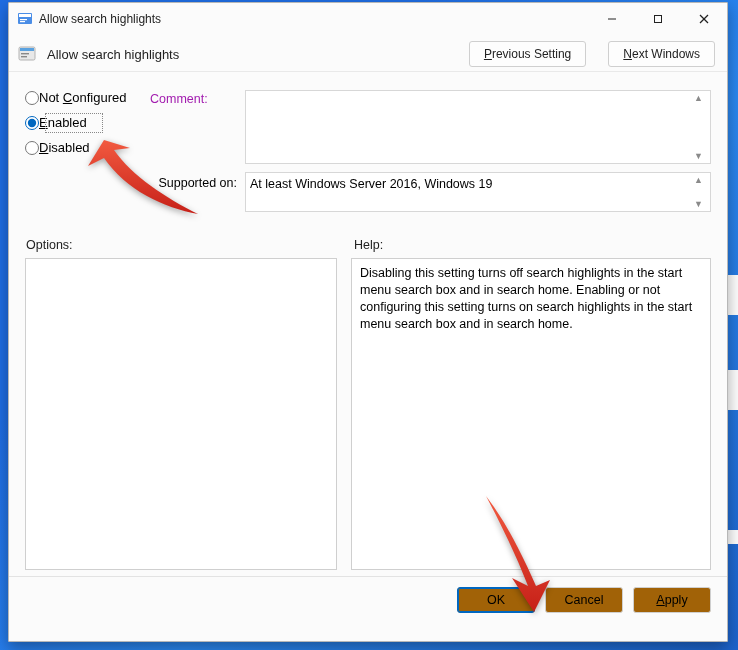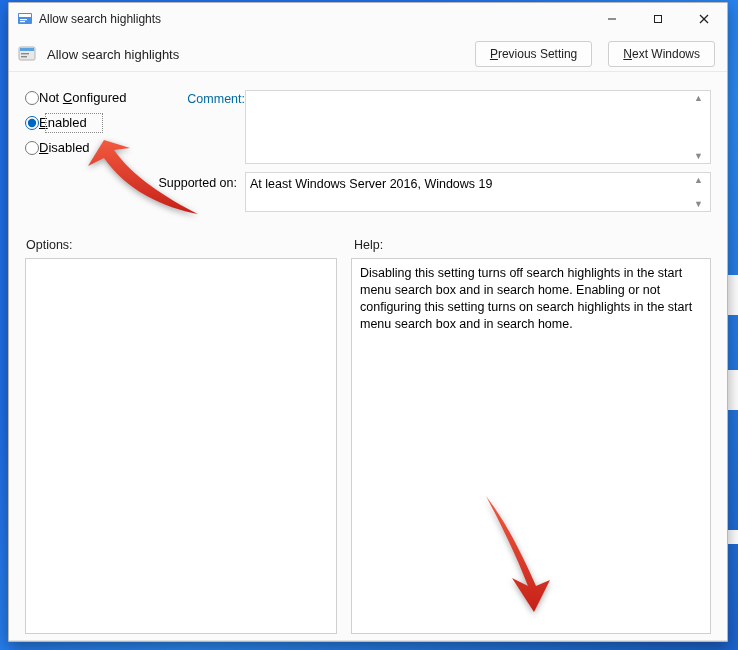--- a/index.html
+++ b/index.html
@@ -16,53 +16,53 @@
     .winbtns { display:flex; height: 32px; }
     .winbtn { width: 46px; display:flex; align-items:center; justify-content:center; color:#222; cursor:default; }
     .winbtn svg { width:10px; height:10px; }
     .winbtn.close svg { width:12px; height:12px; }
     .header-row {
       display:flex; align-items:center; padding: 6px 12px 4px 8px; gap: 10px;
       border-bottom: 1px solid #e9e9e9;
     }
     .header-row .hicon { width:20px; height:20px; display:flex; align-items:center; justify-content:center; }
     .header-row .htitle { font-size: 13px; color:#222; flex:1; }
-    .navbtns { display:flex; gap:16px; margin-left:auto; }
+    .navbtns { display:flex; gap:22px; margin-left:auto; }
     .btn {
       background:#fdfdfd; border:1px solid #cfcfcf; border-radius:3px;
       padding: 5px 14px; font-size:12px; color:#222; min-width:92px; text-align:center;
     }
     .btn .mn { text-decoration: underline; }
     .content { padding: 18px 16px 8px 16px; flex:0 0 auto; }
     .top-grid { display:grid; grid-template-columns: 125px 95px 1fr; gap:0; }
     .radios { display:flex; flex-direction:column; gap:10px; font-size:13px; }
     .radio { display:flex; align-items:center; gap:0; }
     .radio input { width:14px; height:14px; accent-color:#0067c0; }
     .radio.enabled { position:relative;align-items:flex-end; }
     .radio.enabled .dotted {
       position:absolute; left:20px; top:-2px; width:58px; height:20px;
       border:1px dotted #888; pointer-events:none;
     }
     .radio .rl .mn { text-decoration: underline; }
-    .label-col { font-size:12.5px; color:#0369a1; padding-top:2px;text-align:right; }
+    .label-col { font-size:12.5px; color:#a21caf; padding-top:2px; }
     .comment-box, .supported-box {
       background:#fff; border:1px solid #d7d7d7; font-size:12.5px;
       position:relative; padding:4px 18px 4px 4px;
     }
     .comment-box { height:74px; }
     .supported-box { height:40px; display:flex; align-items:flex-start; }
     .sb-arrows { position:absolute; right:2px; top:2px; bottom:2px; width:14px;
       display:flex; flex-direction:column; justify-content:space-between; color:#8a8a8a; font-size:9px; }
     .supported-row { display:grid; grid-template-columns: 125px 95px 1fr; margin-top: 8px; }
     .supported-row .slabel { grid-column:2; font-size:12.5px; text-align:right; padding-right:8px; padding-top:4px;}
     .supported-row .supported-box { grid-column:3; }
     .mid-labels { display:flex; padding: 18px 16px 6px 17px; font-size:12.5px; color:#222; }
     .mid-labels .opt { width: 328px; }
     .panels { display:flex; gap:14px; padding: 0 16px 6px 16px; }
-    .panel { background:#fff; border:1px solid #cfcfcf; height: 376px; }
+    .panel { background:#fff; border:1px solid #cfcfcf; height: 312px; }
     .panel.options { width: 312px; }
     .panel.help { flex:1; padding:6px 8px; font-size:12.5px; line-height:1.35; }
     .footer {
       border-top:1px solid #e3e3e3; padding:10px 16px 12px 12px;
       display:flex; justify-content:flex-end; gap:10px;
     }
     .fbtn { background:#a16207; border:1px solid #cfcfcf; border-radius:3px; padding:5px 0; width:78px; text-align:center; font-size:12.5px; }
     .fbtn.primary { border:1px solid #0067c0; box-shadow: 0 0 0 1px #0067c0 inset; }
     .fbtn .mn { text-decoration: underline; }
     

